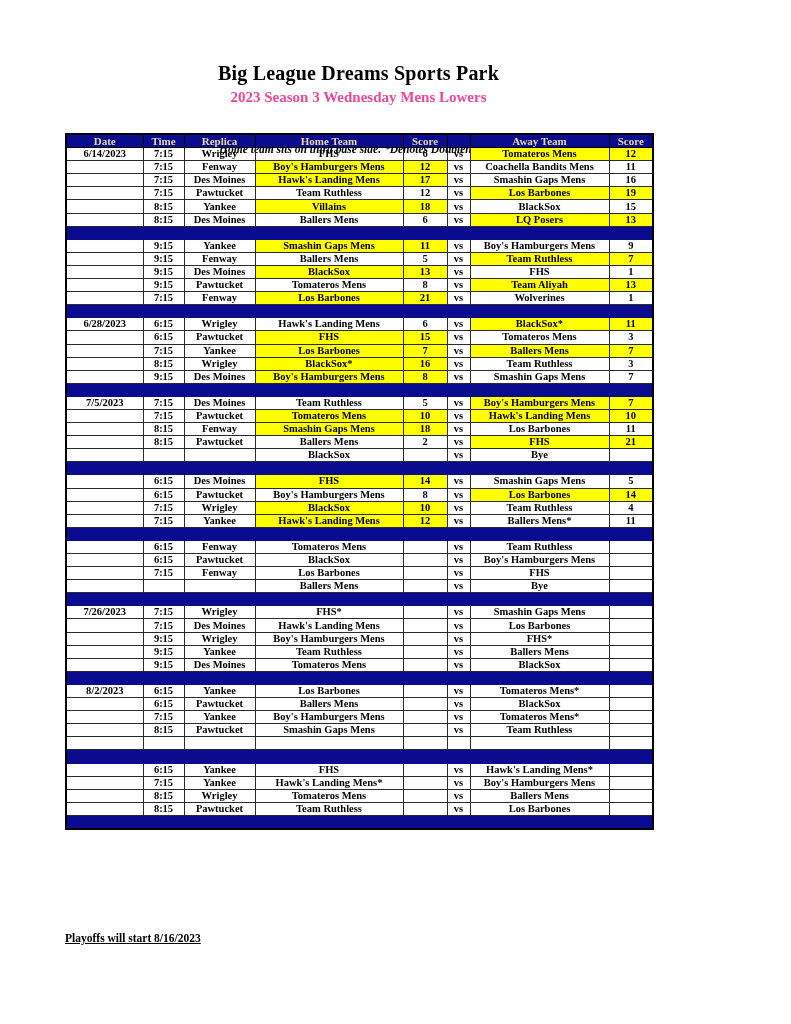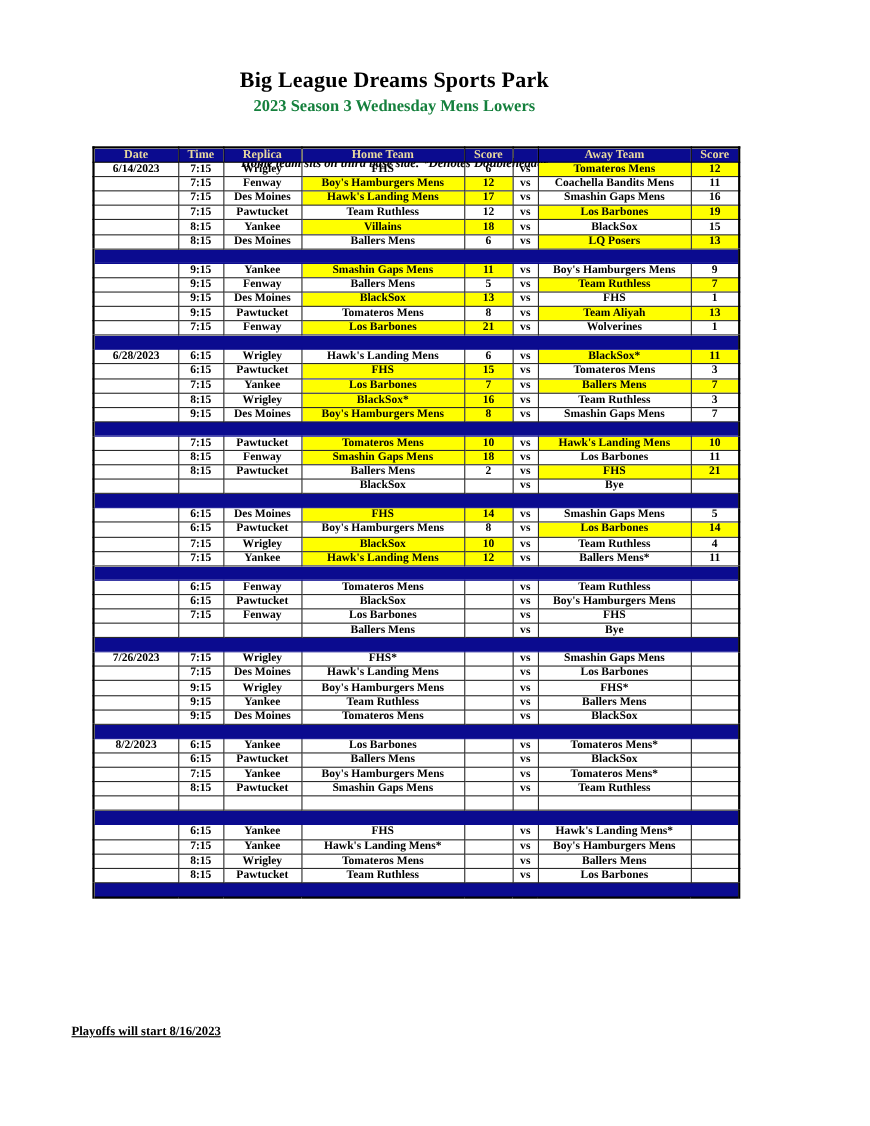--- a/index.html
+++ b/index.html
@@ -28,39 +28,38 @@
     top: 62px;
     font-size: 20px;
     font-weight: bold;
     color: #000;
     letter-spacing: 0.2px;
   }
   .subtitle {
     top: 89px;
     font-size: 15px;
     font-weight: bold;
-    color: #15803d;
+    color: #ec4899;
   }
   .note {
     top: 111px;
     font-size: 11.5px;
     font-weight: bold;
     font-style: italic;
     color: #000;
     margin-top: 32px;
   }
   table.schedule {
     position: absolute;
     left: 65px;
     top: 133px;
     width: 587px;
     border-collapse: collapse;
     table-layout: fixed;
     border: 2px solid #000;
-    margin-left: 19px;
   }
   table.schedule td, table.schedule th {
     border: 1px solid #2a2a2a;
     padding: 0;
     height: 12.1px;
     line-height: 12px;
     text-align: center;
     vertical-align: middle;
     font-size: 10.5px;
     font-weight: bold;
@@ -292,20 +291,30 @@
           <td class="hl">Boy's Hamburgers Mens</td>
           <td class="hl">8</td>
           <td class="vs">vs</td>
           <td>Smashin Gaps Mens</td>
           <td>7</td>
         </tr>
         <tr class="separator">
           <td colspan="8"></td>
         </tr>
         <tr>
+          <td>7/5/2023</td>
+          <td>7:15</td>
+          <td>Des Moines</td>
+          <td>Team Ruthless</td>
+          <td>5</td>
+          <td class="vs">vs</td>
+          <td class="hl">Boy's Hamburgers Mens</td>
+          <td class="hl">7</td>
+        </tr>
+        <tr>
           <td></td>
           <td>7:15</td>
           <td>Pawtucket</td>
           <td class="hl">Tomateros Mens</td>
           <td class="hl">10</td>
           <td class="vs">vs</td>
           <td class="hl">Hawk's Landing Mens</td>
           <td class="hl">10</td>
         </tr>
         <tr>

